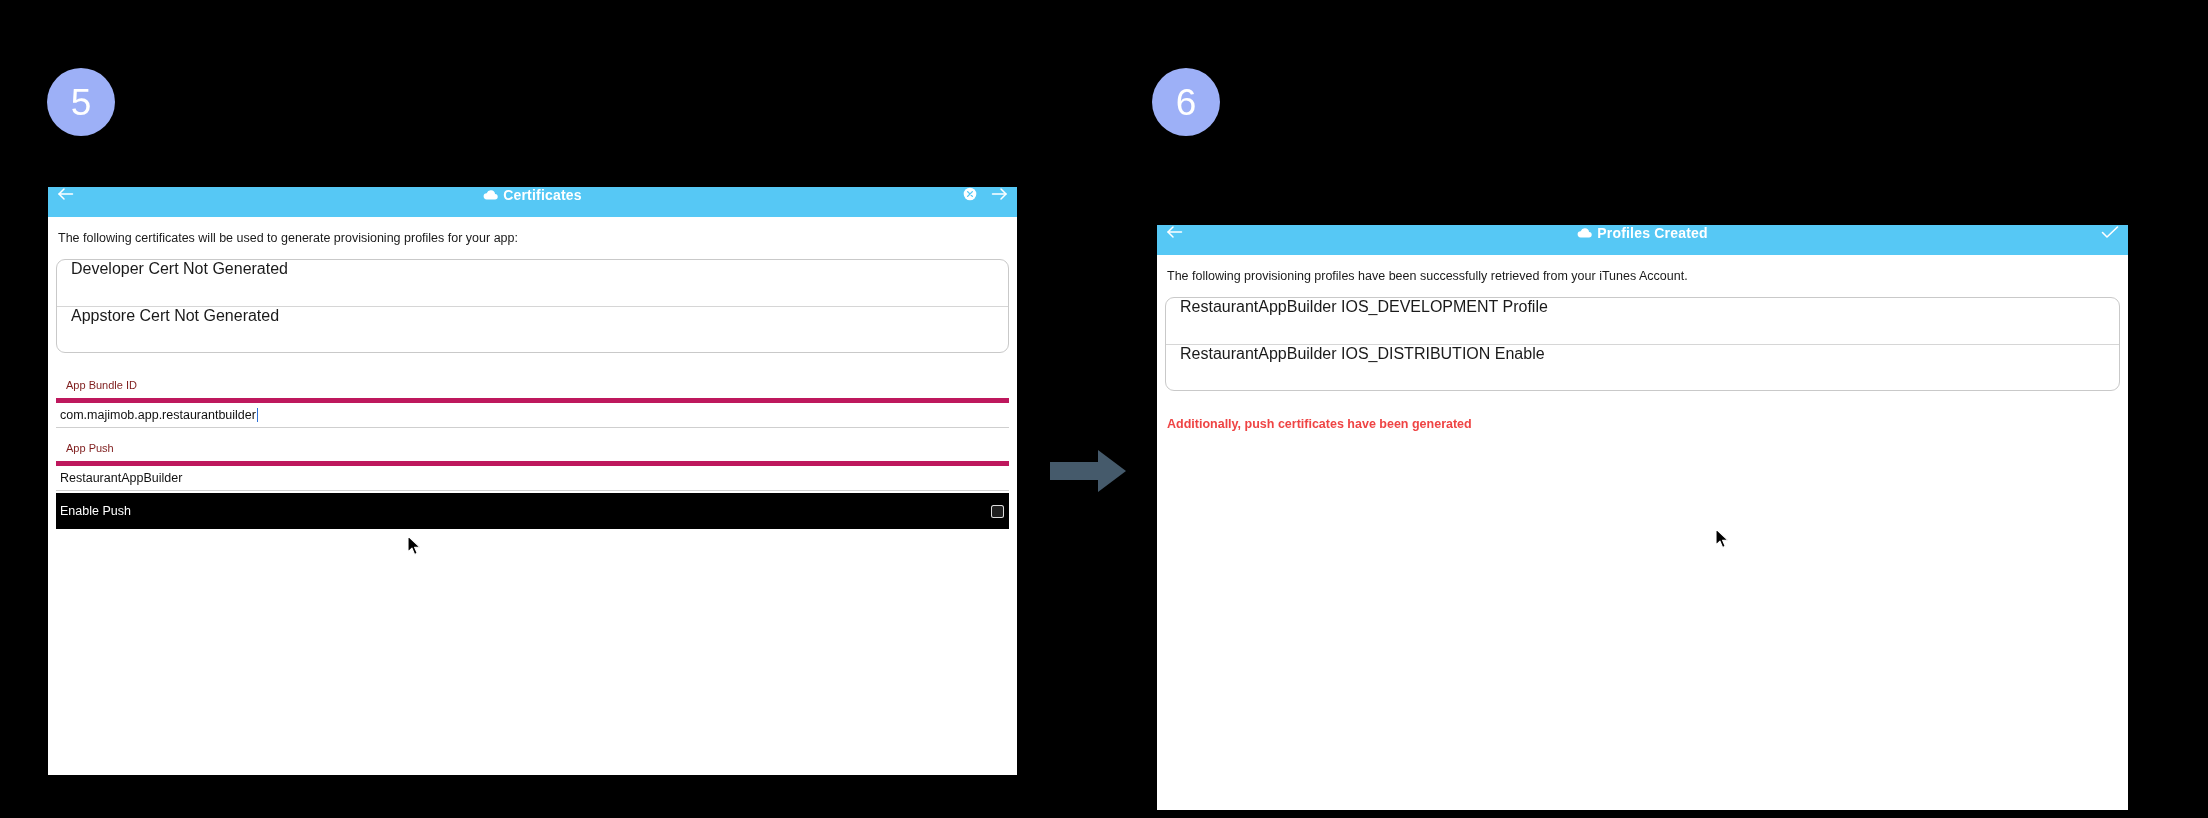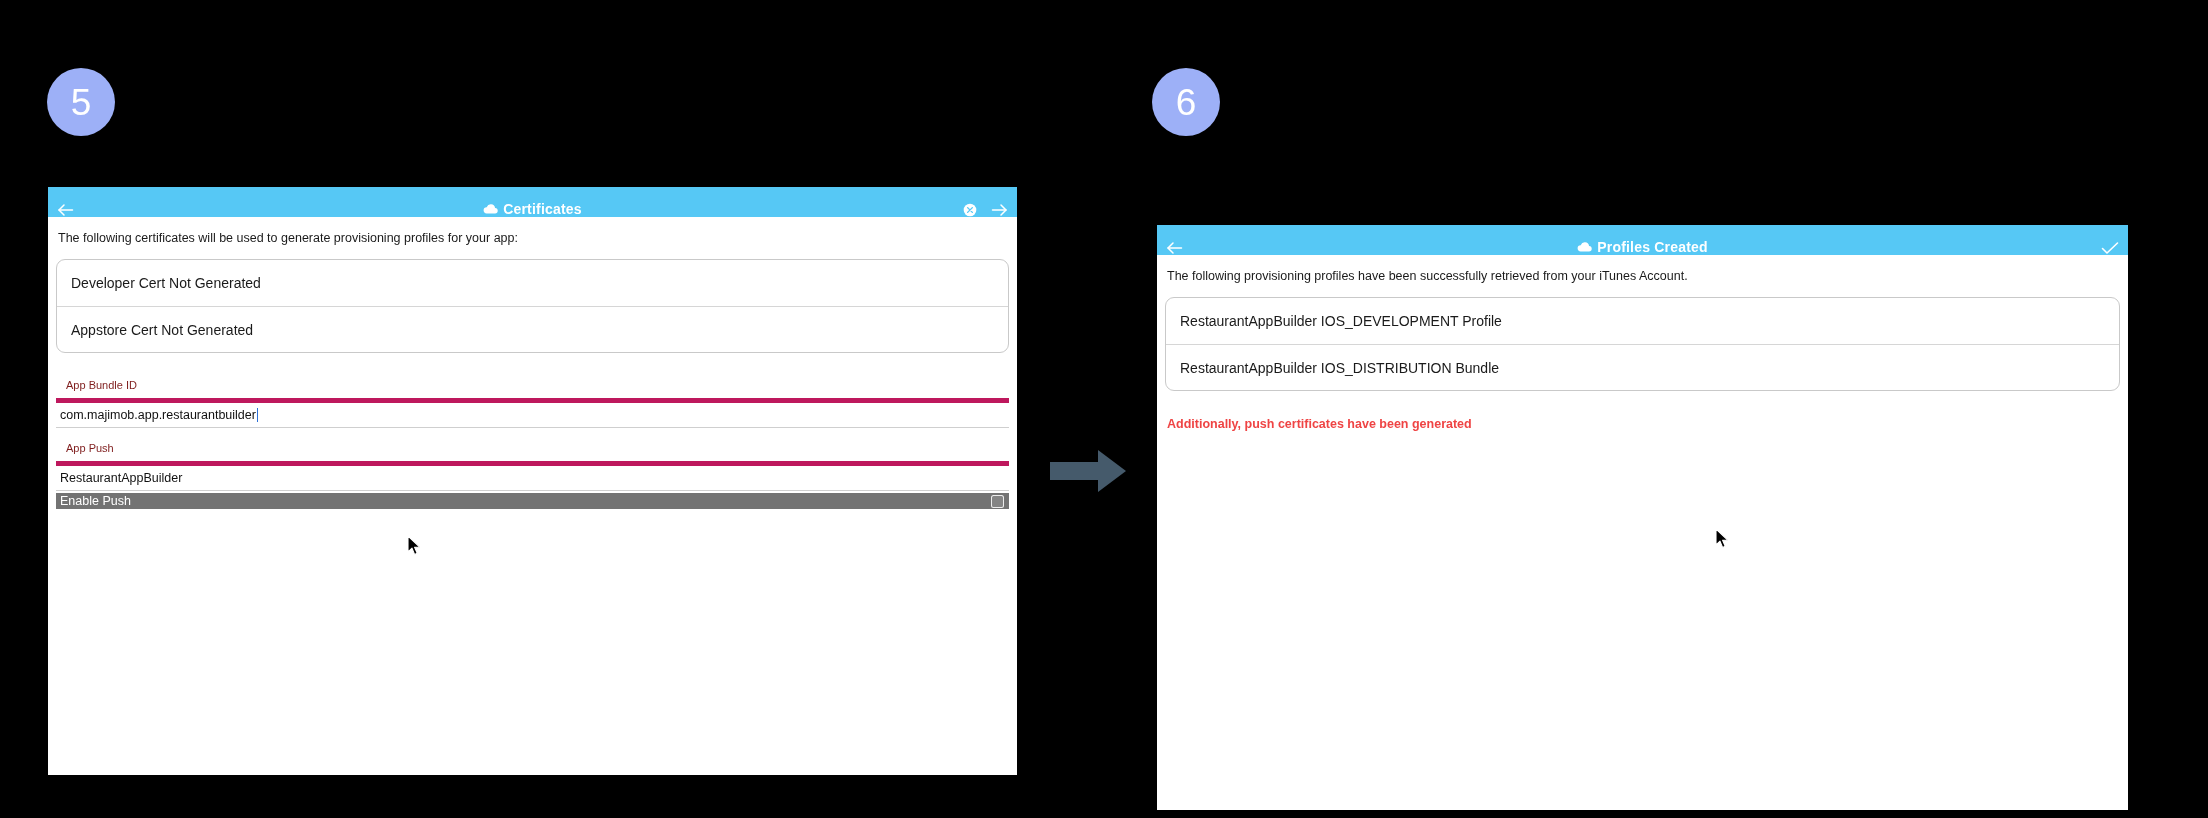--- a/index.html
+++ b/index.html
@@ -33,21 +33,21 @@
     overflow: hidden;
   }
   #panel5 { left: 48px;  top: 187px; width: 969px;  height: 588px; }
   #panel6 { left: 1157px; top: 187px; width: 971px; height: 585px; margin-top: 38px; }
 
   .titlebar {
     position: relative;
     height: 30px;
     background: #56c8f5;
     display: flex;
-    align-items: flex-end;
+    align-items: flex-start;
     padding: 0 9px;
     color: #ffffff;
   }
   .tb-left, .tb-right {
     display: flex; align-items: center; gap: 14px;
     flex: 0 0 auto; z-index: 2;
   }
   .tb-right { margin-left: auto; }
   .tb-title {
     position: absolute;
@@ -79,23 +79,23 @@
   
   .card {
     border: 1px solid #c9c9c9;
     border-radius: 9px;
     background: #ffffff;
     overflow: hidden;
   }
   .card-row {
     height: 46px;
     display: flex;
-    align-items: center;
+    align-items: flex-start;
     padding: 0 14px;
-    font-size: 14px;
+    font-size: 16px;
     color: #1a1a1a;
   }
   .card-row + .card-row { border-top: 1px solid #d6d6d6; }
 
   
   .fields { margin-top: 26px; }
   .field-label {
     font-size: 11px;
     color: #7f1d1d;
     padding: 0 2px 7px 2px;
@@ -115,22 +115,22 @@
   }
   .caret {
     display: inline-block;
     width: 1px; height: 14px;
     background: #2b6fd8;
     margin-left: 1px;
   }
   .field-gap { height: 14px; }
 
   .push-row {
-    height: 16px;
-    background: #737373;
+    height: 36px;
+    background: #000000;
     display: flex;
     align-items: center;
     justify-content: space-between;
     padding: 0 5px 0 4px;
     margin-top: 2px;
     color: #ffffff;
     font-size: 12.5px;
   }
   .checkbox {
     width: 13px; height: 13px;
@@ -277,21 +277,21 @@
     </div>
 
     <div class="body">
       <div class="intro">The following provisioning profiles have been successfully retrieved from your iTunes Account.</div>
 
       <div class="card">
         <div class="card-row">
           <span>RestaurantAppBuilder IOS_DEVELOPMENT Profile</span>
         </div>
         <div class="card-row">
-          <span>RestaurantAppBuilder IOS_DISTRIBUTION Bundle</span>
+          <span>RestaurantAppBuilder IOS_DISTRIBUTION Enable</span>
         </div>
       </div>
 
       <div class="note">Additionally, push certificates have been generated</div>
     </div>
   </div>
 
   <div class="cursor" id="cursor5">
     <svg width="16" height="22" viewBox="0 0 16 22">
       <path d="M1 1 L1 17 L5 13.2 L7.6 19.4 L10.2 18.2 L7.6 12.3 L13 12.3 Z" fill="#000000" stroke="#ffffff" stroke-width="1.1" stroke-linejoin="round"></path>

